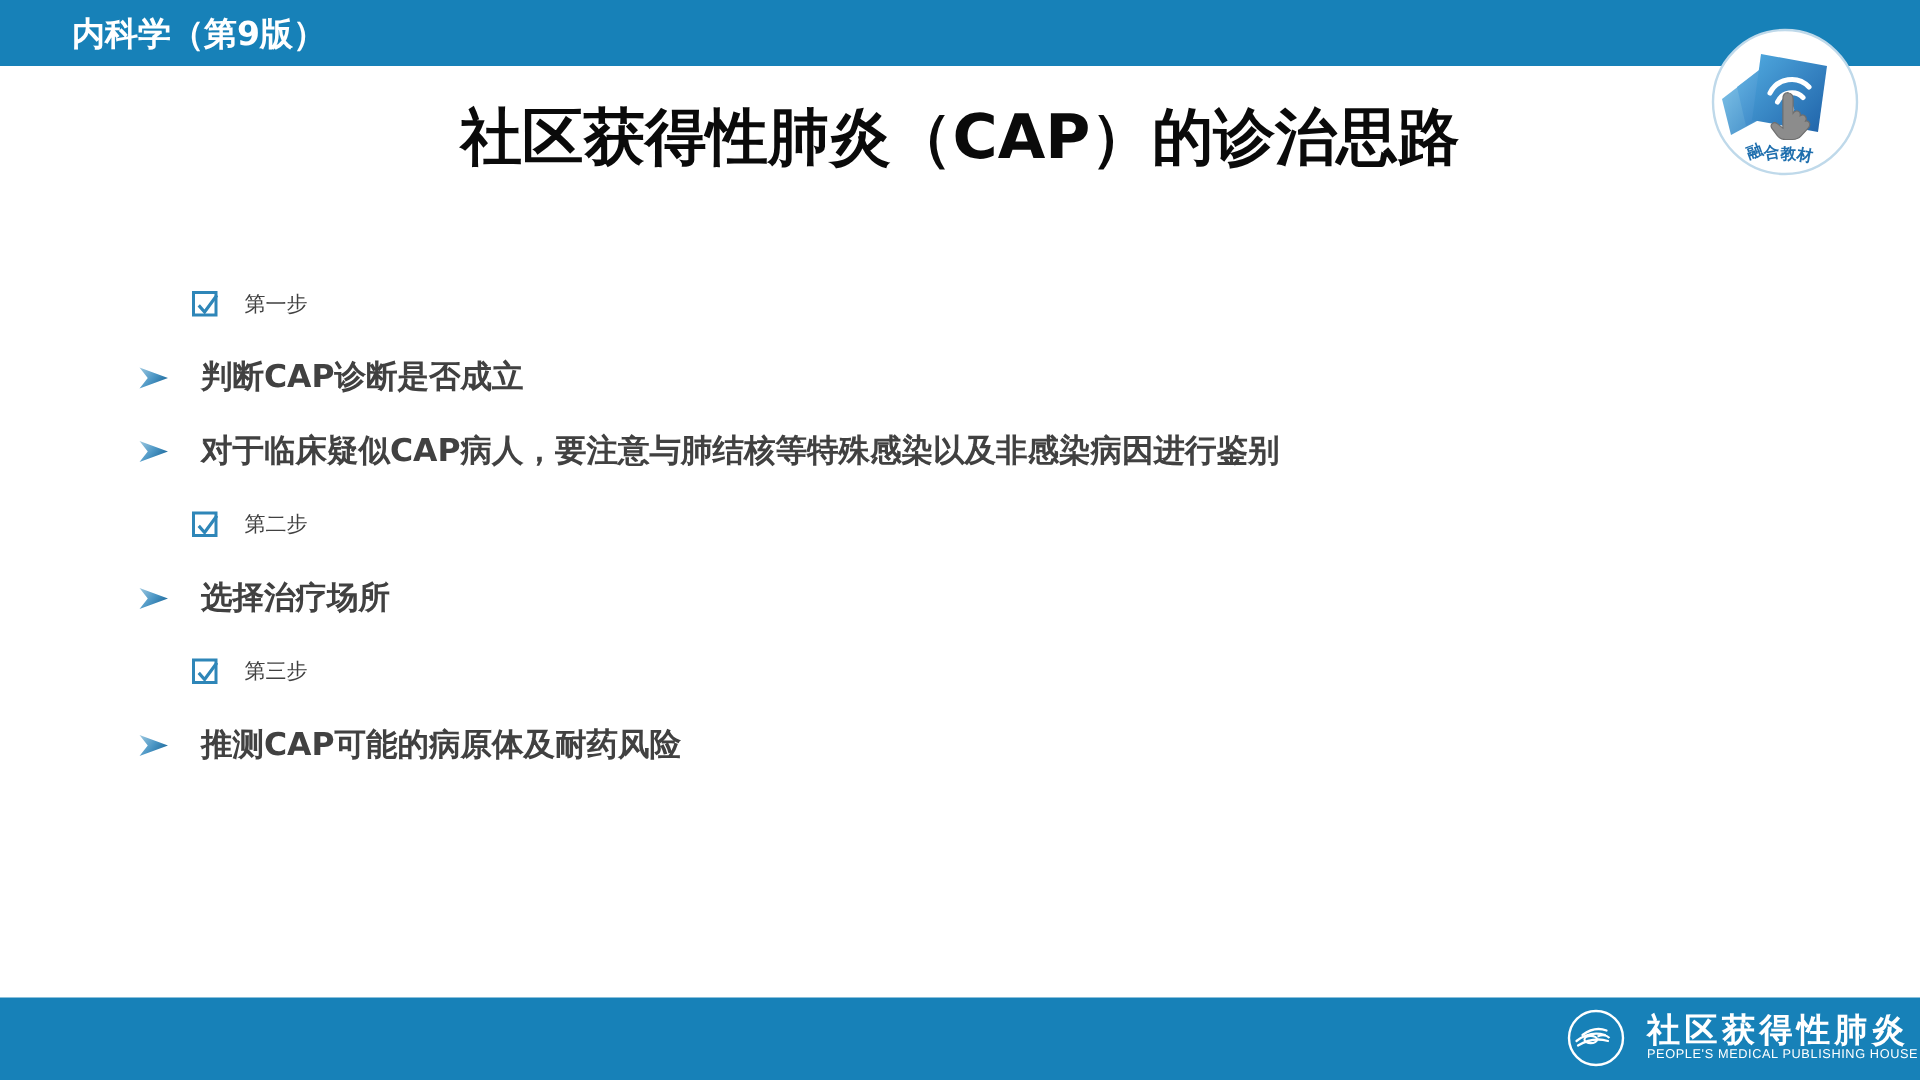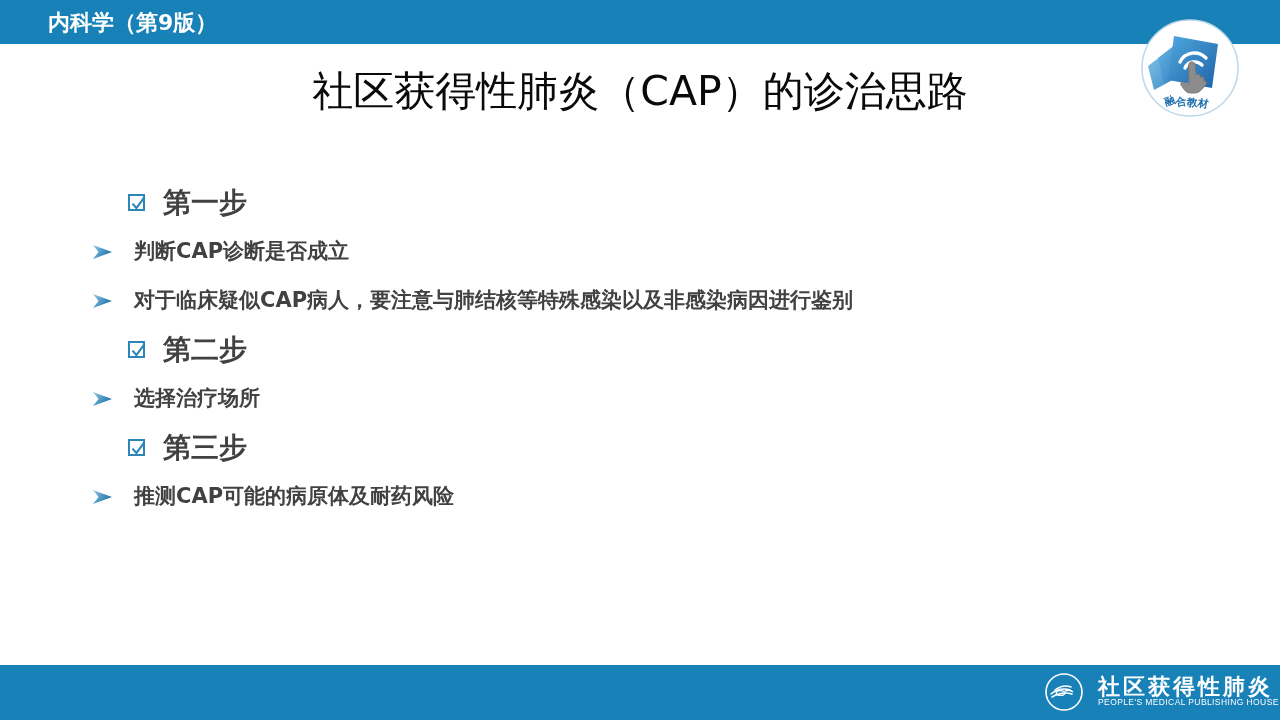--- a/index.html
+++ b/index.html
@@ -26,21 +26,21 @@
 
   
   #badge{
     position:absolute; left:1140px; top:18px; width:100px; height:100px;
   }
 
   
   #slide-title{
     position:absolute; left:0; top:64px; width:1280px;
     text-align:center;
-    font-size:41px; font-weight:normal; color:#0a0a0a;
+    font-size:41px; font-weight:bold; color:#0a0a0a;
     white-space:nowrap;
     font-family:"DejaVu Sans","Liberation Sans",sans-serif;
   }
 
   
   #content{
     position:absolute; left:0; top:178px; width:1280px;
   }
   .l1{
     position:relative; height:49px;
@@ -57,21 +57,21 @@
     border:2px solid #2E86B8;
     position:relative; margin-right:18px;
     background:#ffffff;
   }
   .cb svg{ position:absolute; left:0px; top:-1px; }
   .arw{
     width:21px; height:16px; flex:0 0 21px; margin-right:21px;
     position:relative;
   }
   .l1 .txt{
-    font-size:28px; font-weight:bold; color:#414141;
+    font-size:14px; font-weight:normal; color:#414141;
     white-space:nowrap; line-height:1;
     font-family:"DejaVu Sans","Liberation Sans",sans-serif;
   }
   .l2 .txt{
     font-size:21px; font-weight:bold; color:#414141;
     white-space:nowrap; line-height:1;
     font-family:"DejaVu Sans","Liberation Sans",sans-serif;
   }
 
   

